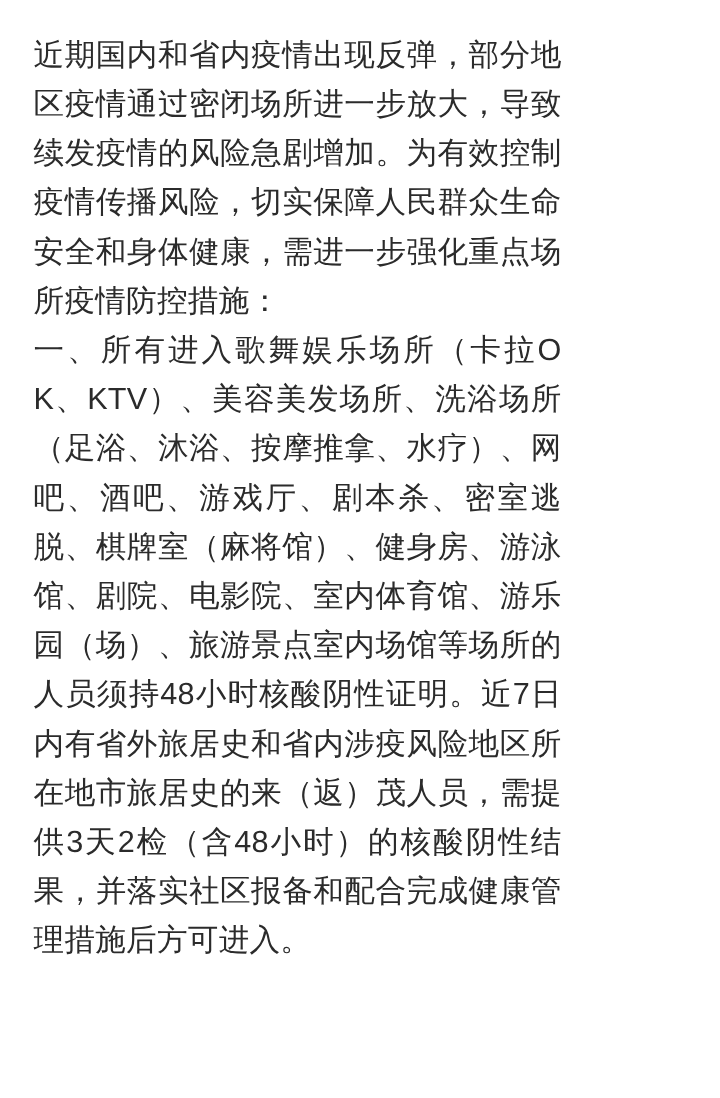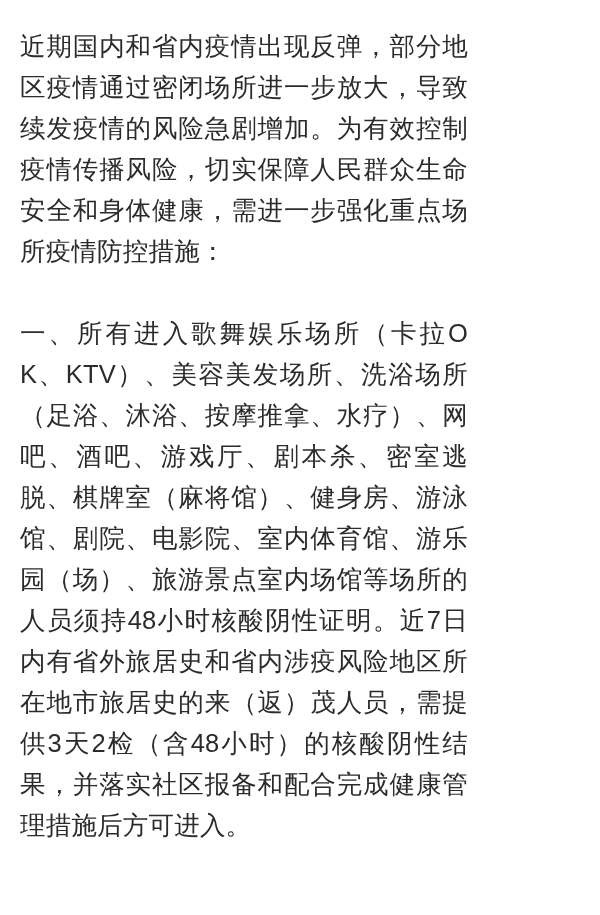--- a/index.html
+++ b/index.html
@@ -10,35 +10,34 @@
     width: 600px;
     height: 915px;
     background: #ffffff;
     font-family: "Liberation Sans", sans-serif;
     overflow: hidden;
   }
   .page {
     box-sizing: border-box;
     width: 496px;
     height: 915px;
-    padding: 26px 28px 0 20px;
+    padding: 26px 28px 0 28px;
     background: #ffffff;
   }
   .para {
     color: #2b2b2b;
     font-size: 25.5px;
     line-height: 41px;
     letter-spacing: 0.2px;
     text-align: justify;
     text-justify: inter-ideograph;
     margin: 0;
     word-break: break-all;
   }
   .para + .para {
-    margin-top: 41px;
   }
 </style>
 </head>
 <body>
 
 <div class="page">
   <p class="para">近期国内和省内疫情出现反弹，部分地区疫情通过密闭场所进一步放大，导致续发疫情的风险急剧增加。为有效控制疫情传播风险，切实保障人民群众生命安全和身体健康，需进一步强化重点场所疫情防控措施：</p>
   <p class="para">一、所有进入歌舞娱乐场所（卡拉OK、KTV）、美容美发场所、洗浴场所（足浴、沐浴、按摩推拿、水疗）、网吧、酒吧、游戏厅、剧本杀、密室逃脱、棋牌室（麻将馆）、健身房、游泳馆、剧院、电影院、室内体育馆、游乐园（场）、旅游景点室内场馆等场所的人员须持48小时核酸阴性证明。近7日内有省外旅居史和省内涉疫风险地区所在地市旅居史的来（返）茂人员，需提供3天2检（含48小时）的核酸阴性结果，并落实社区报备和配合完成健康管理措施后方可进入。</p>
 </div>
 

